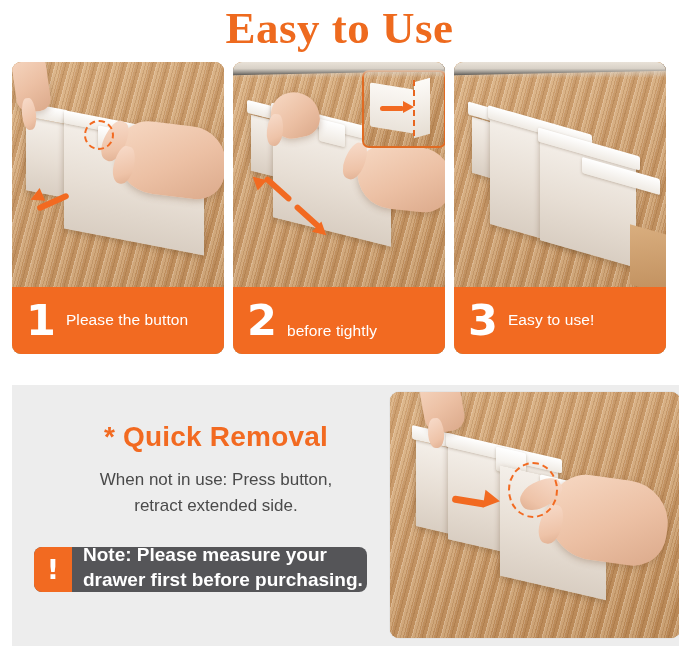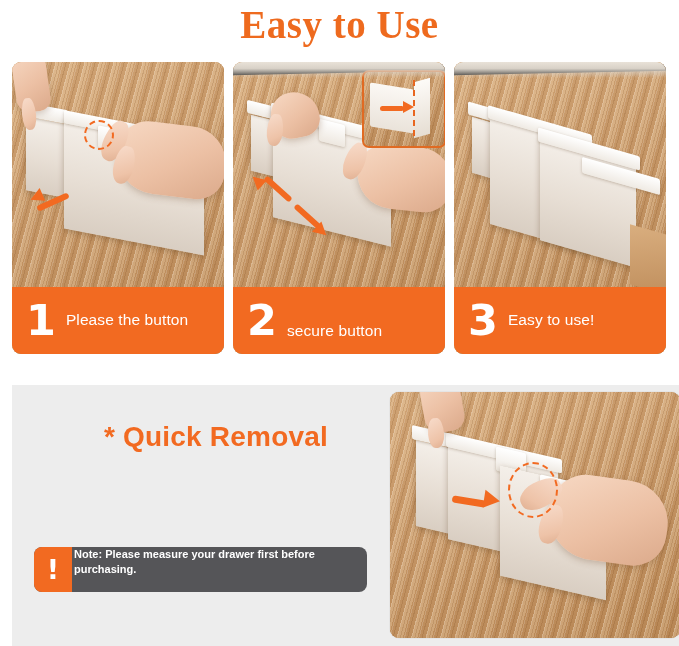--- a/index.html
+++ b/index.html
@@ -24,21 +24,21 @@
     background: #ffffff;
   }
 
   .page-title {
     position: absolute;
     left: 0; top: 2px;
     width: 679px;
     text-align: center;
     font-family: "Liberation Serif", serif;
     font-weight: bold;
-    font-size: 39px;
+    font-size: 45px;
     letter-spacing: 0.5px;
     color: #ee6a1e;
     white-space: nowrap;
   }
 
   .steps-row {
     position: absolute;
     left: 12px; top: 62px;
     width: 655px;
     height: 292px;
@@ -217,24 +217,24 @@
     justify-content: center;
     color: #fff;
     font-size: 27px;
     font-weight: bold;
     line-height: 1;
     font-family: "DejaVu Sans", sans-serif;
   }
   .note-text {
     flex: 1;
     display: flex;
-    align-items: flex-start;
-    padding-left: 2px;
+    align-items: flex-end;
+    padding-left: 11px;
     color: #ffffff;
-    font-size: 11px;
+    font-size: 19px;
     line-height: 1.32;
     font-weight: bold;
   }
   .note-text .lead { font-weight: bold; }
 
   .removal-photo {
     position: absolute;
     left: 378px; top: 7px;
     width: 290px;
     height: 246px;
@@ -308,21 +308,21 @@
           <div style="position:absolute;left:50px;top:8px;width:16px;height:56px;background:linear-gradient(180deg,#fdfbf8,#e6ded3);transform:skewY(-16deg);"></div>
           <div style="position:absolute;left:49px;top:8px;width:0;height:56px;border-left:2px dashed #e8661f;"></div>
           <div class="arrow-line" style="left:16px;top:34px;width:24px;height:5px;"></div>
           <div class="arrow-head" style="left:39px;top:29px;border-width:6px 0 6px 11px;border-color:transparent transparent transparent #f26a21;"></div>
         </div>
       </div>
       <div class="caption">
         <span class="caption-num">2</span>
         <span class="caption-text">
           <br>
-          <span>secure button</span>
+          <span>before tightly</span>
         </span>
       </div>
     </div>
 
     <div class="step-card">
       <div class="wood dark-edge">
         <div class="rail"></div>
         <div class="divider-body" style="left:18px;top:58px;width:22px;height:56px;transform:skewY(16deg);"></div>
         <div class="divider-rail" style="left:14px;top:44px;width:32px;height:13px;transform:skewY(16deg);"></div>
         <div class="divider-body" style="left:36px;top:68px;width:98px;height:108px;transform:skewY(16deg);"></div>
@@ -340,20 +340,24 @@
       </div>
     </div>
 
   </div>
 </div>
 
 <div class="bottom-section">
 
   <div class="removal-title">* Quick Removal</div>
 
+  <div class="removal-body">
+    <span>When not in use: Press button,</span><br>
+    <span>retract extended side.</span>
+  </div>
 
   <div class="note-box">
     <div class="note-icon">!</div>
     <div class="note-text">
       <div>
         <span class="lead">Note:</span><span> Please measure your drawer first before purchasing.</span>
       </div>
     </div>
   </div>
 

